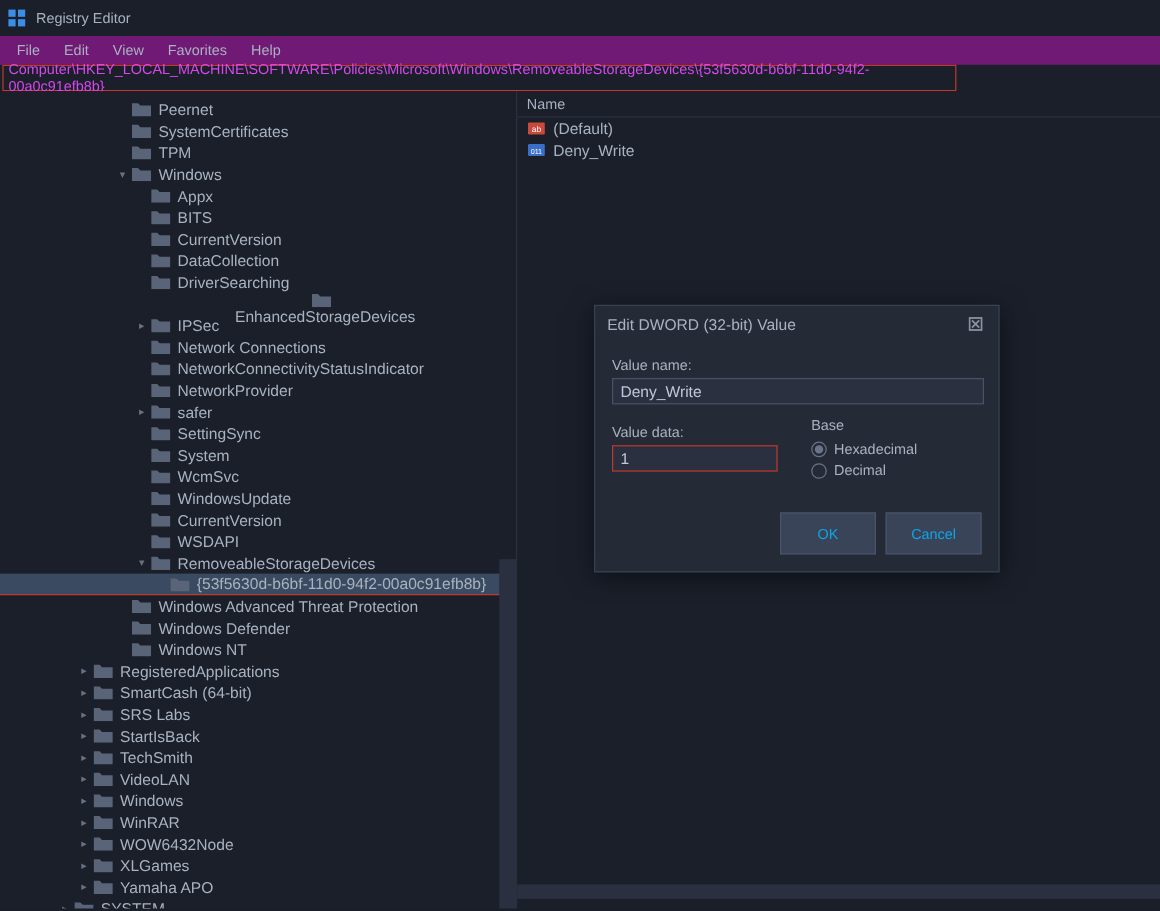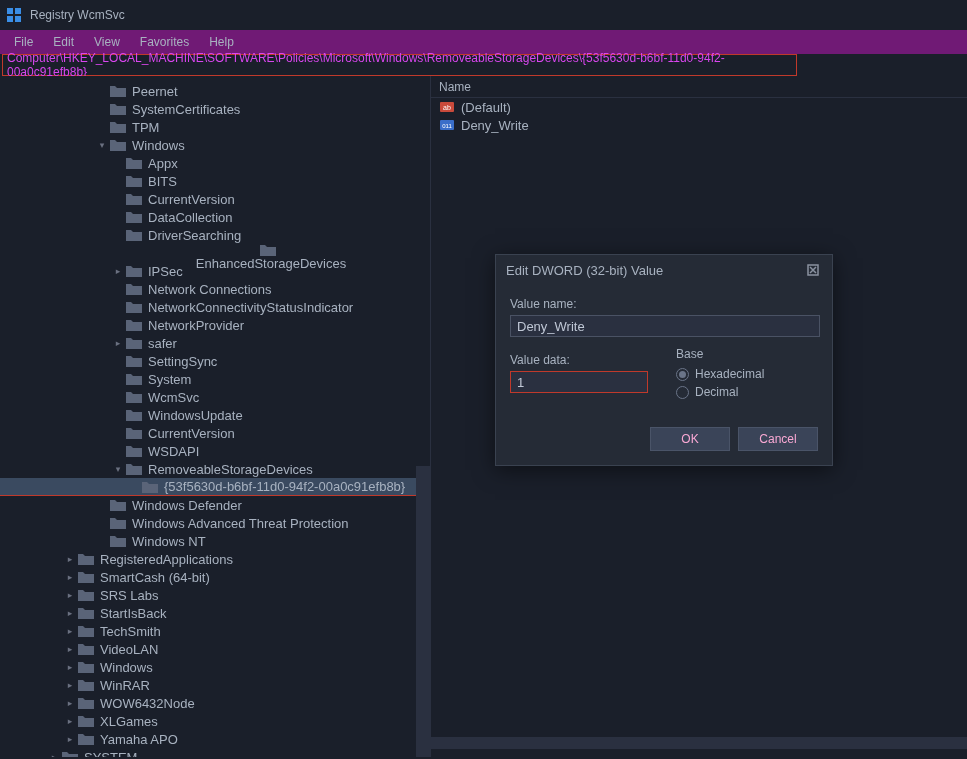--- a/index.html
+++ b/index.html
@@ -35,35 +35,35 @@
   .dlg-body { padding: 6px 14px 14px 14px; }
   .dlg-label { color: #a8b2c0; font-size: 12px; margin-bottom: 4px; margin-top: 6px; }
   .dlg-input { width: 310px; height: 22px; background: #2a3040; border: 1px solid #4a5264; color: #c0c8d6; padding: 0 6px; font-size: 13px; }
   .dlg-input.small { width: 138px; border: 1px solid #c0392b; }
   .dlg-row { display: flex; align-items: flex-start; margin-top: 10px; gap: 28px; }
   .dlg-group-label { color: #a8b2c0; font-size: 12px; margin-bottom: 6px; }
   .radio-row { display: flex; align-items: center; gap: 6px; margin-bottom: 4px; font-size: 12px; color: #a8b2c0; cursor: pointer; }
   .radio { width: 13px; height: 13px; border: 1px solid #6a7488; border-radius: 50%; display: inline-flex; align-items: center; justify-content: center; }
   .radio.checked::after { content: ""; width: 7px; height: 7px; background: #6a7488; border-radius: 50%; }
   .dlg-btns { display: flex; justify-content: flex-end; gap: 8px; margin-top: 24px; }
-  .btn { width: 80px; height: 24px; background: #3a4458; border: 1px solid #4a5468; color: #f9a8d4; font-size: 12px; display: flex; align-items: center; justify-content: center; cursor: pointer; }
+  .btn { width: 80px; height: 35px; background: #3a4458; border: 1px solid #4a5468; color: #0ea5e9; font-size: 12px; display: flex; align-items: center; justify-content: center; cursor: pointer; }
 </style>
 </head>
 <body>
 
 <div class="titlebar">
   <span class="titlebar-icon">
     <svg width="16" height="16" viewBox="0 0 16 16">
         <rect x="1" y="1" width="6" height="6" fill="#3a8ee6"></rect>
         <rect x="9" y="1" width="6" height="6" fill="#3a8ee6"></rect>
         <rect x="1" y="9" width="6" height="6" fill="#3a8ee6"></rect>
         <rect x="9" y="9" width="6" height="6" fill="#3a8ee6"></rect>
       </svg>
   </span>
-  <span class="titlebar-title">Registry WcmSvc</span>
+  <span class="titlebar-title">Registry Editor</span>
 </div>
 
 <div class="menubar">
   <span class="menu-item">File</span>
   <span class="menu-item">Edit</span>
   <span class="menu-item">View</span>
   <span class="menu-item">Favorites</span>
   <span class="menu-item">Help</span>
 </div>
 
@@ -282,30 +282,30 @@
           </span>
           <span class="tree-label">{53f5630d-b6bf-11d0-94f2-00a0c91efb8b}</span>
         </div>
         <div class="tree-row" style="padding-left: 96px;">
           <span class="expander"></span>
           <span class="folder-ico">
             <svg width="16" height="12" viewBox="0 0 16 12">
               <path d="M0 2 L0 12 L16 12 L16 3 L7 3 L5 1 L0 1 Z" fill="#5a6478"></path>
             </svg>
           </span>
+          <span class="tree-label">Windows Advanced Threat Protection</span>
+        </div>
+        <div class="tree-row" style="padding-left: 96px;">
+          <span class="expander"></span>
+          <span class="folder-ico">
+            <svg width="16" height="12" viewBox="0 0 16 12">
+              <path d="M0 2 L0 12 L16 12 L16 3 L7 3 L5 1 L0 1 Z" fill="#5a6478"></path>
+            </svg>
+          </span>
           <span class="tree-label">Windows Defender</span>
-        </div>
-        <div class="tree-row" style="padding-left: 96px;">
-          <span class="expander"></span>
-          <span class="folder-ico">
-            <svg width="16" height="12" viewBox="0 0 16 12">
-              <path d="M0 2 L0 12 L16 12 L16 3 L7 3 L5 1 L0 1 Z" fill="#5a6478"></path>
-            </svg>
-          </span>
-          <span class="tree-label">Windows Advanced Threat Protection</span>
         </div>
         <div class="tree-row" style="padding-left: 96px;">
           <span class="expander"></span>
           <span class="folder-ico">
             <svg width="16" height="12" viewBox="0 0 16 12">
               <path d="M0 2 L0 12 L16 12 L16 3 L7 3 L5 1 L0 1 Z" fill="#5a6478"></path>
             </svg>
           </span>
           <span class="tree-label">Windows NT</span>
         </div>

